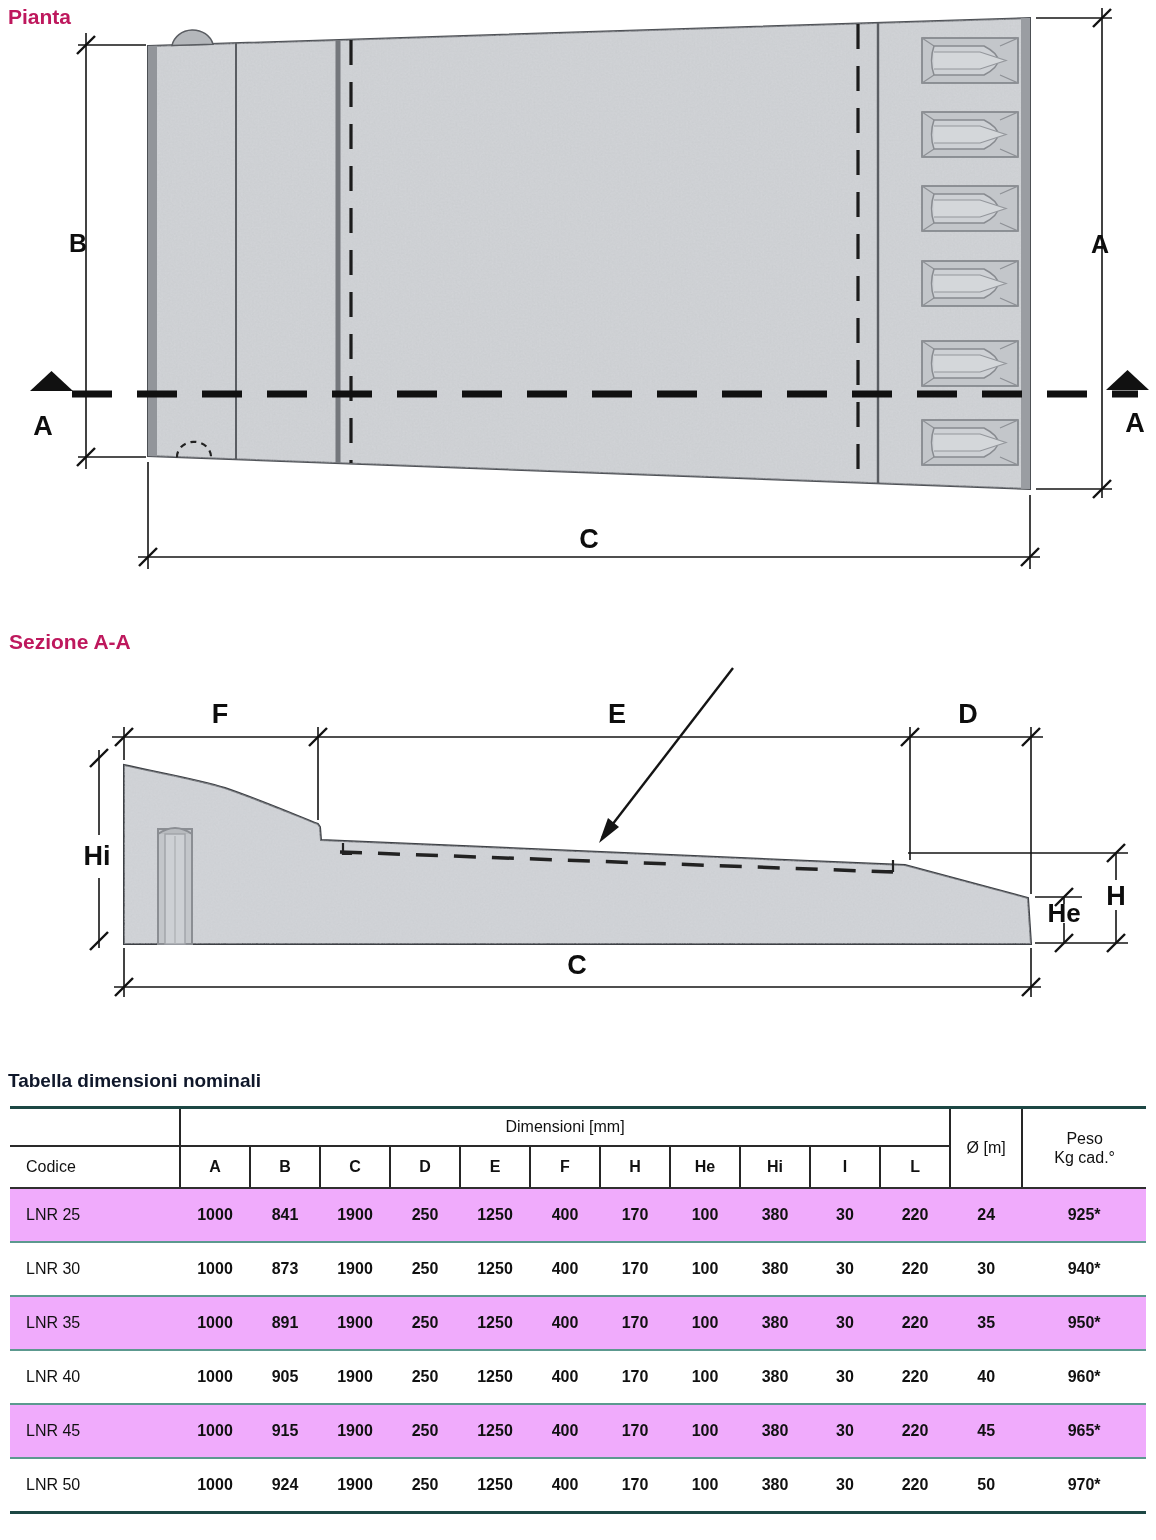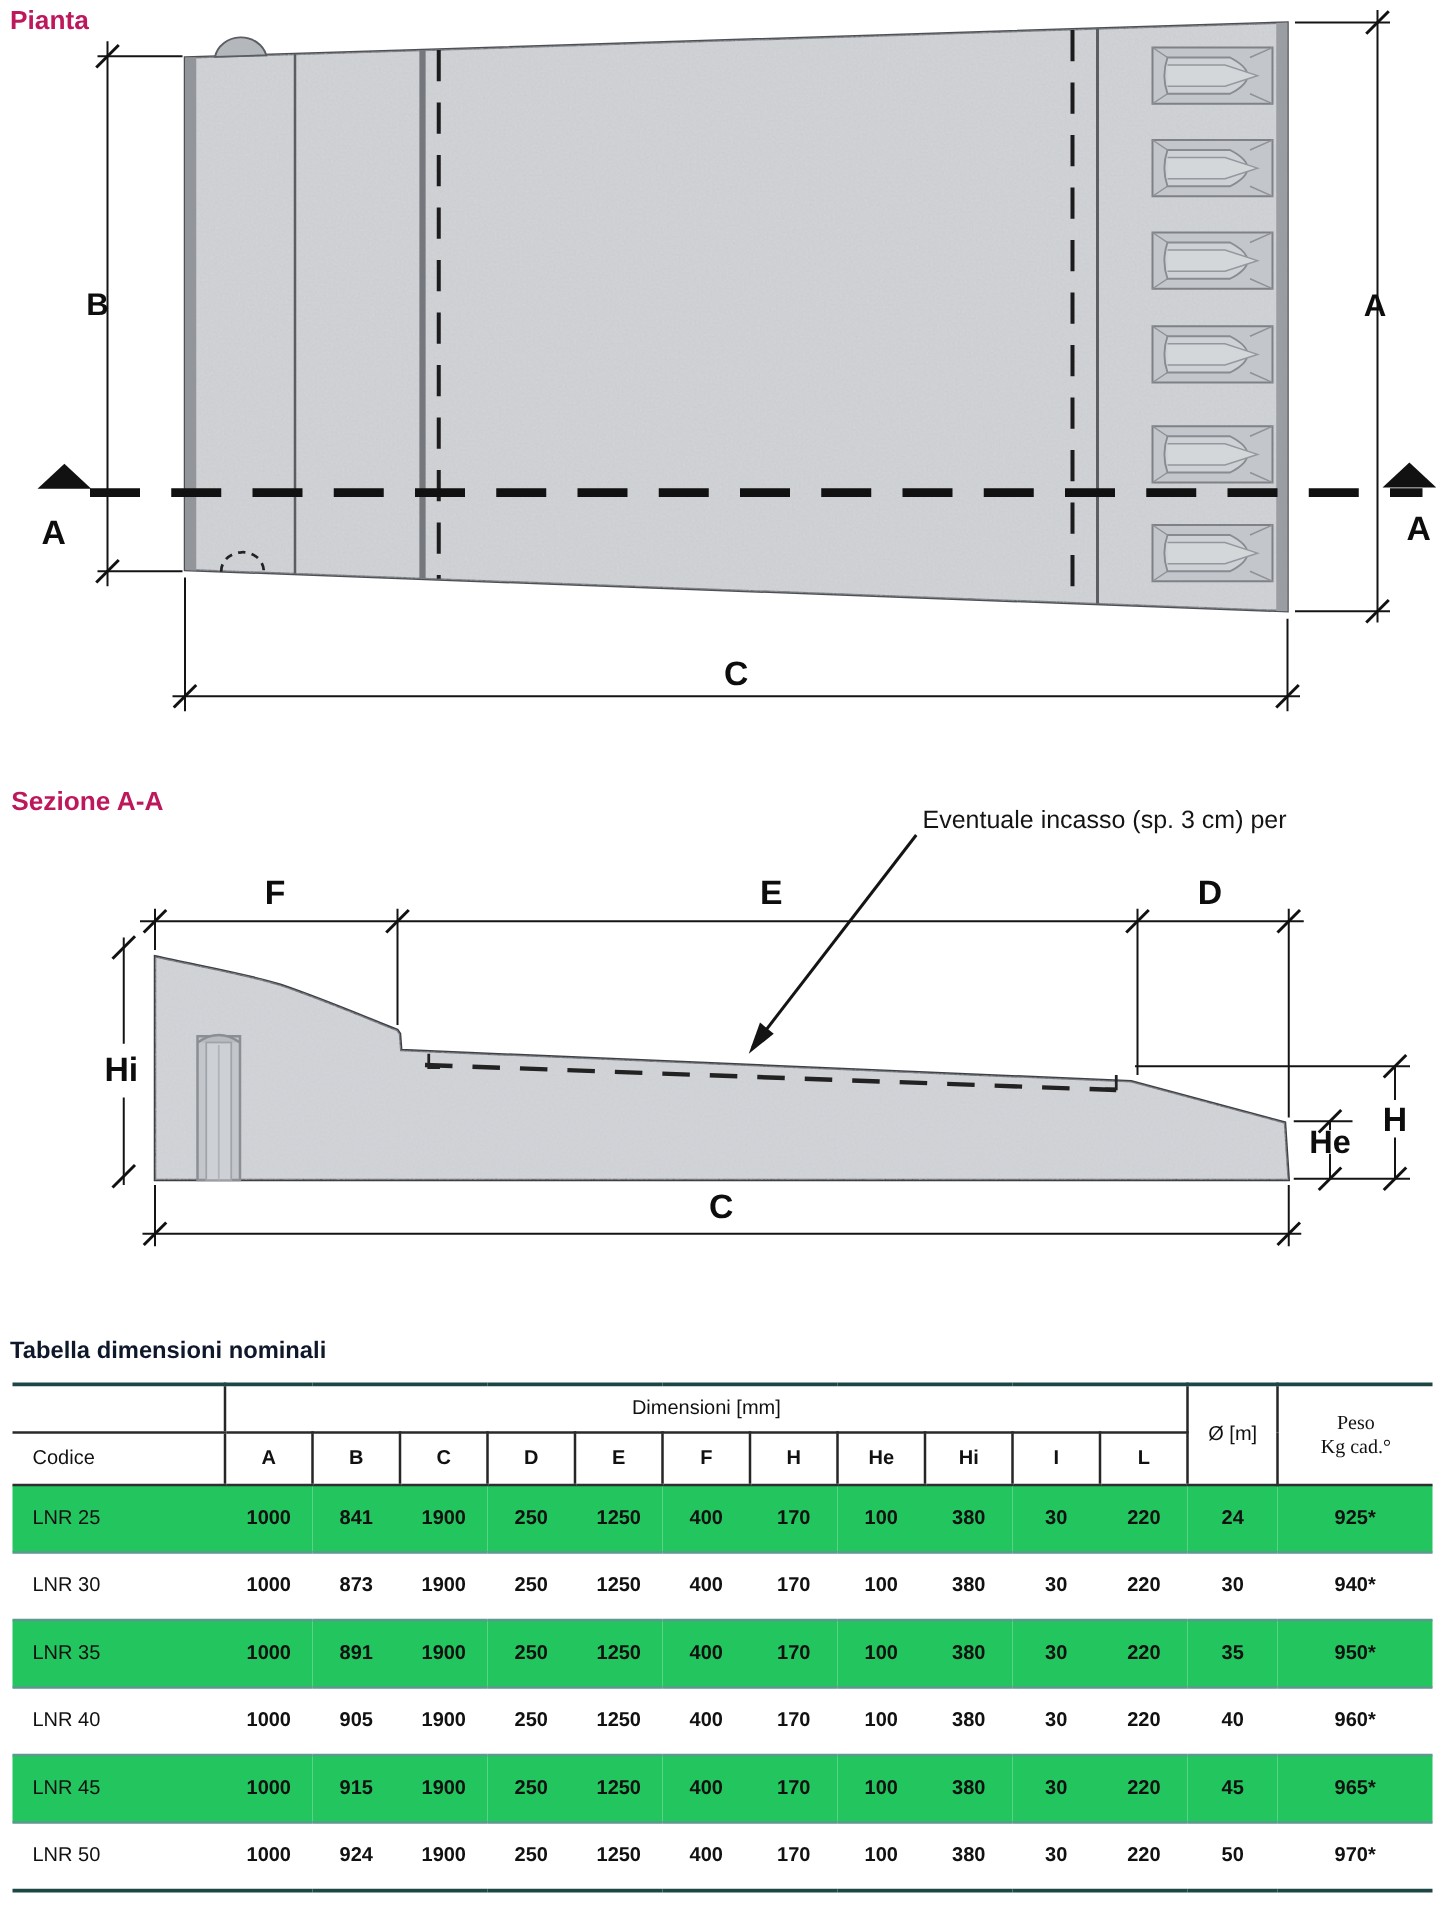--- a/index.html
+++ b/index.html
@@ -17,23 +17,23 @@
             border-top:3px solid #1d4744;border-bottom:3px solid #1d4744;table-layout:fixed;}
   .dimtable th,.dimtable td{padding:0;font-size:16px;color:#111;text-align:center;vertical-align:middle;}
   .dimtable thead tr.h1 th{height:36px;font-weight:normal;}
   .dimtable thead tr.h2 th{height:40px;font-weight:bold;border-bottom:2px solid #2f2f2f;}
   .dimtable thead th.midline{border-bottom:2px solid #2a2a2a;}
   .dimtable thead th.span2{border-bottom:2px solid #2f2f2f;font-weight:normal;}
   .vl{border-left:2px solid #262626;}
   .vr{border-right:2px solid #262626;}
   .dimtable tbody td{height:52px;border-bottom:2px solid #5c998f;font-weight:bold;}
   .dimtable tbody tr:last-child td{border-bottom:none;}
-  .dimtable tbody tr.shaded td{background:#22c55e;}
+  .dimtable tbody tr.shaded td{background:#f0abfc;}
   .dimtable td.codice,.dimtable th.codice{text-align:left;padding-left:16px;font-weight:normal;}
-  .peso-hdr{line-height:19px;font-family:Liberation Serif, serif;}
+  .peso-hdr{line-height:19px;}
   .footnote{position:absolute;left:10px;top:1502px;font-size:17px;font-weight:bold;color:#141414;}
   .footnote sup{font-size:12px;}
 </style>
 </head>
 <body>
 
 <div id="page">
 
   <div class="sec-title" style="left:8px;top:5px;">Pianta</div>
 
@@ -141,21 +141,20 @@
       <text x="1100" y="253" text-anchor="middle">A</text>
       <text x="589" y="548" text-anchor="middle" font-size="27">C</text>
       <text x="43" y="435" text-anchor="middle" font-size="27">A</text>
       <text x="1135" y="432" text-anchor="middle" font-size="27">A</text>
     </g>
   </svg>
 
   <div class="sec-title" style="left:9px;top:630px;">Sezione A-A</div>
 
   <div class="annot">
-    <div>Eventuale incasso (sp. 3 cm) per</div>
   </div>
 
   <svg style="top:610px;" width="1156" height="440" viewBox="0 0 1156 440">
     <g>
       <path d="M124,155 C160,163 200,170 225,178 C260,190 295,205 318,214 L320,217 L321,230 L905,255 L1028,288 L1031,334 L124,334 Z" fill="#c9ccd0" stroke="#3c3f44" stroke-width="2"></path>
       <rect x="120" y="150" width="915" height="188" filter="url(#speck2)" clip-path="url(#profClip2)"></rect>
     </g>
     <defs>
       <filter id="speck2" x="-5%" y="-5%" width="110%" height="110%">
         <feTurbulence type="fractalNoise" baseFrequency="0.55" numOctaves="2" seed="7" stitchTiles="stitch"></feTurbulence>

